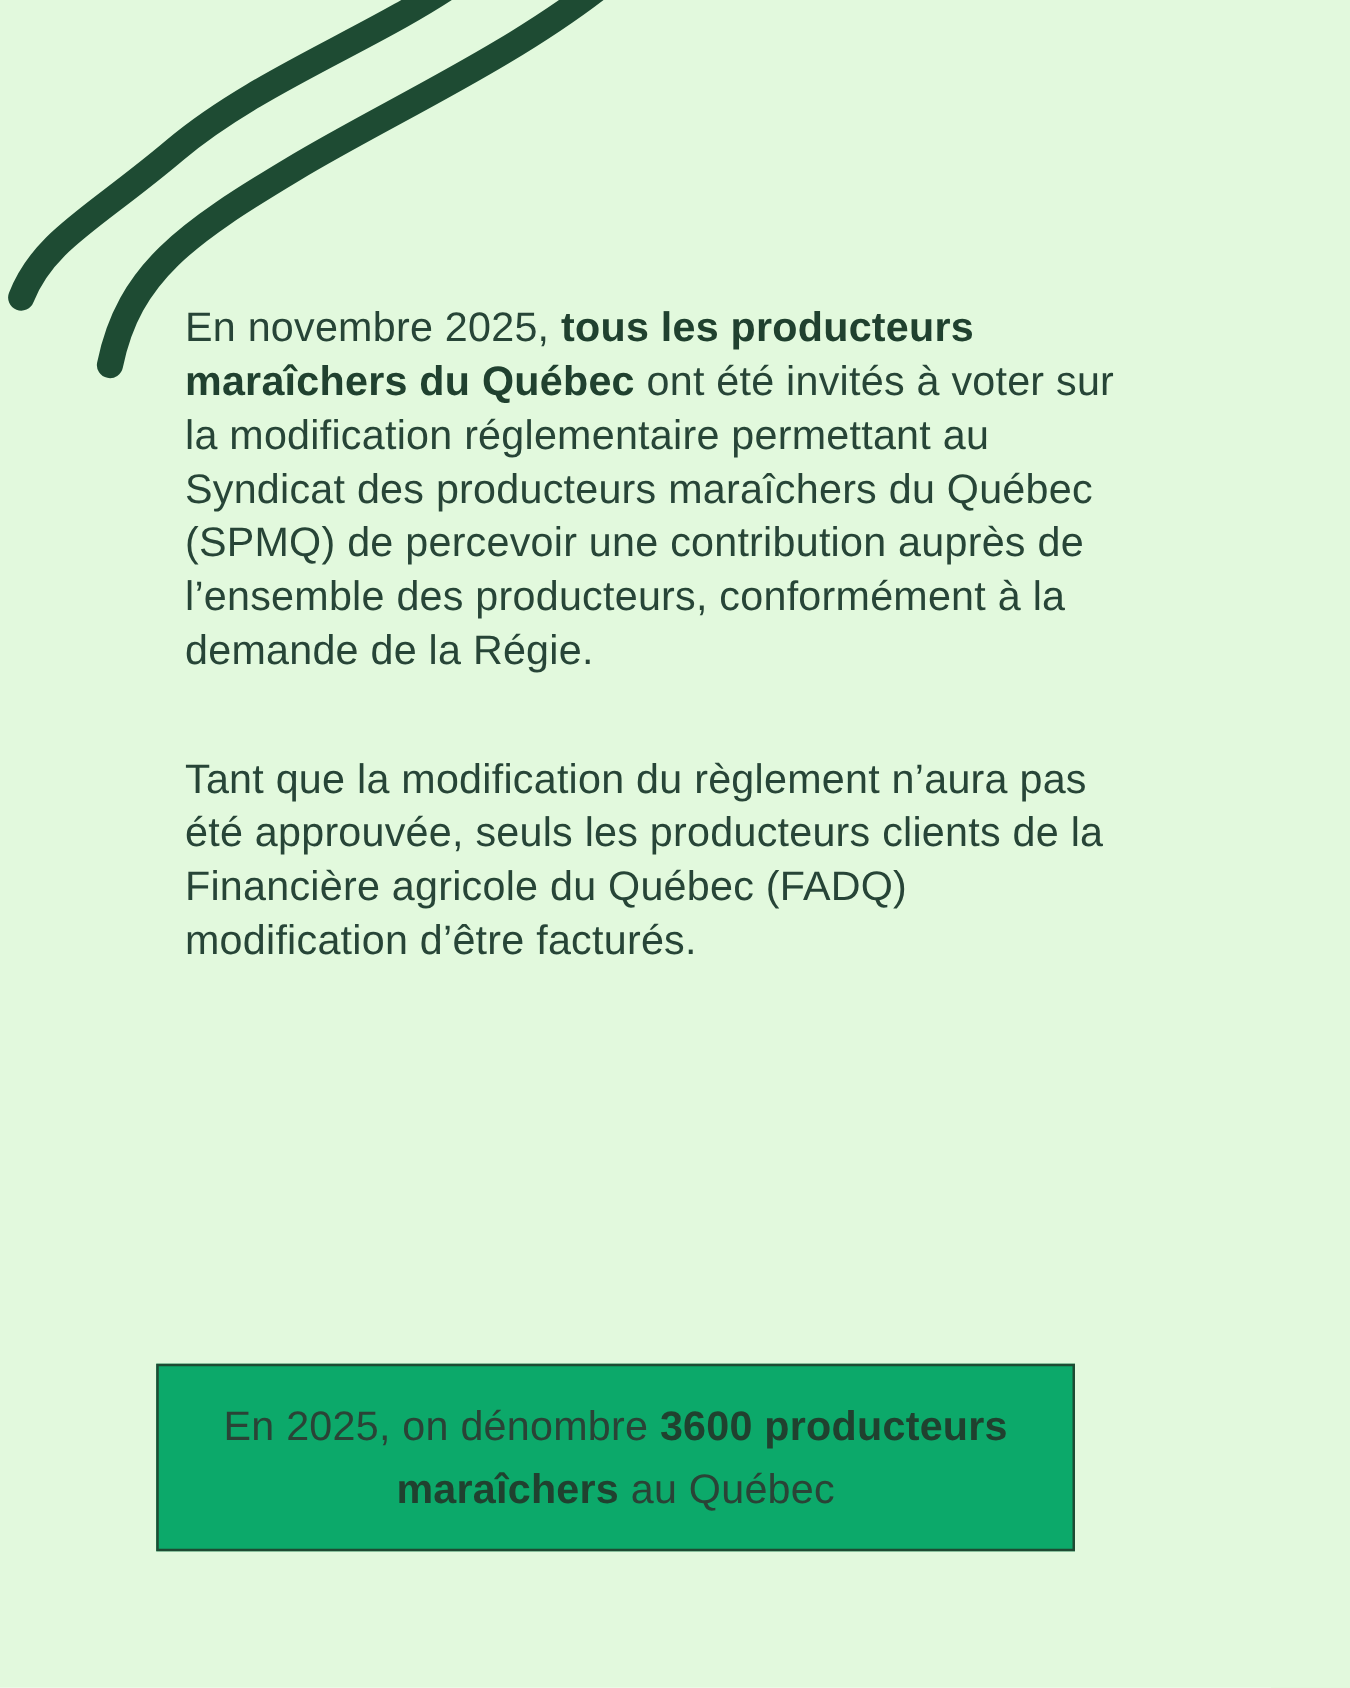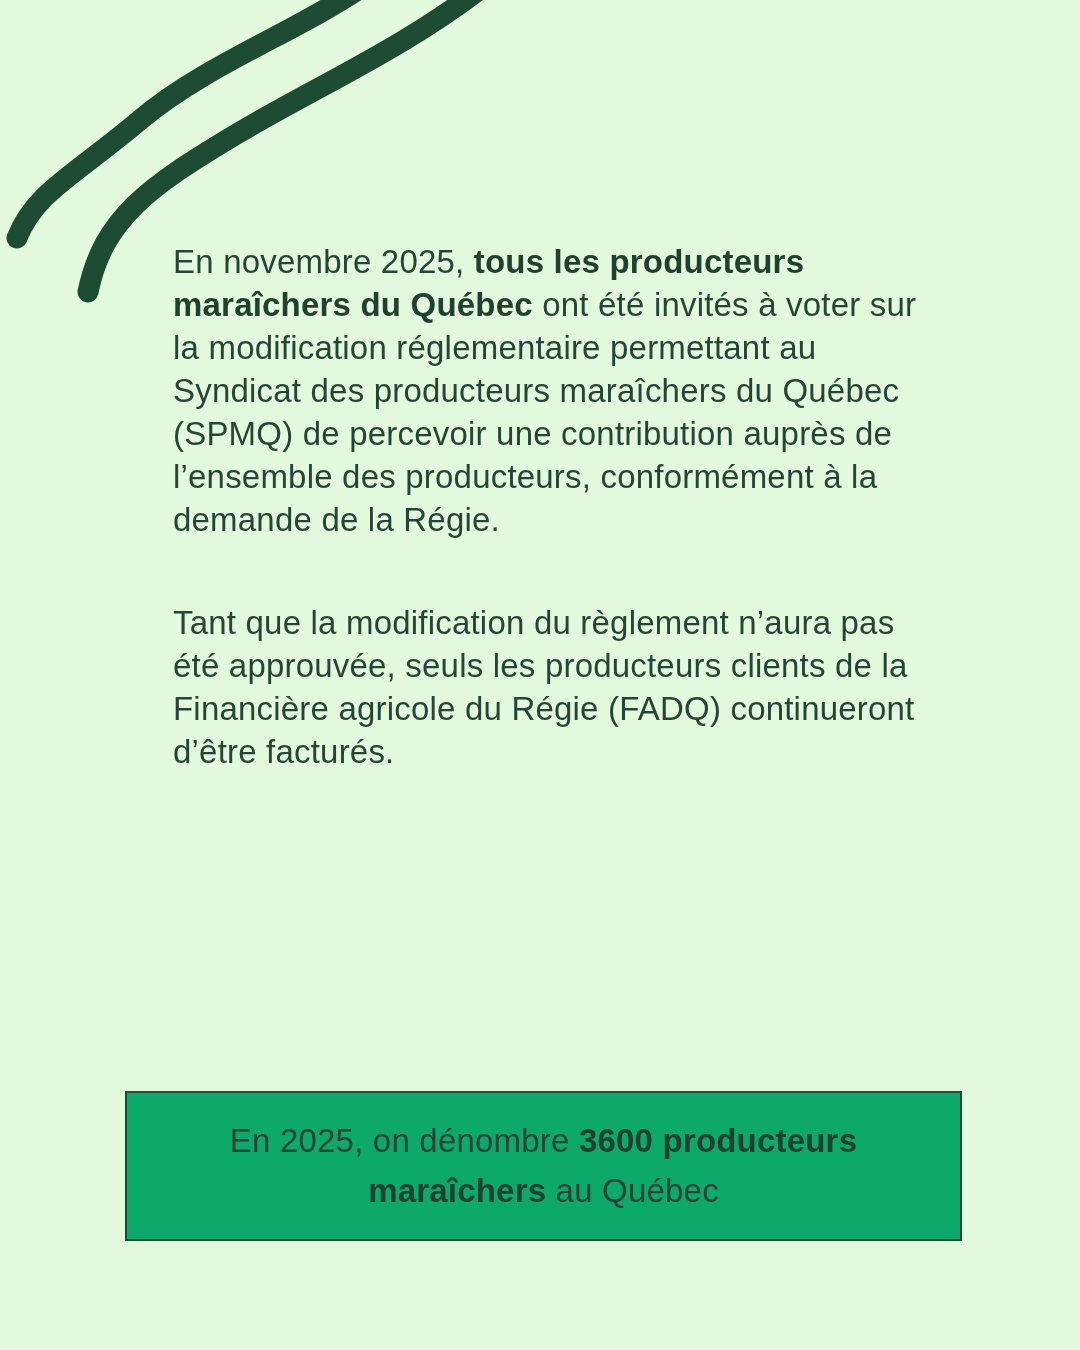--- a/index.html
+++ b/index.html
@@ -12,40 +12,40 @@
     font-family: "Liberation Sans", sans-serif;
     color: #274537;
   }
   .waves {
     position: absolute;
     top: 0;
     left: 0;
   }
   .article {
     position: absolute;
-    left: 173px;
+    left: 148px;
     top: 240px;
     width: 752px;
   }
   .article p {
     margin: 0 0 60px 0;
     font-size: 33px;
     line-height: 43px;
     letter-spacing: 0.2px;
     font-weight: 400;
   }
   .article strong, .highlight-box strong {
     font-weight: 700;
     color: #20412f;
   }
   .highlight-box {
     position: absolute;
     left: 125px;
     top: 1091px;
-    width: 837px;
+    width: 735px;
     height: 150px;
     box-sizing: border-box;
     background: #0ca96a;
     border: 2px solid #1e4b33;
     display: flex;
     align-items: center;
     justify-content: center;
   }
   .highlight-box .box-text {
     max-width: 720px;
@@ -65,21 +65,21 @@
   <svg class="waves" width="560" height="320" viewBox="0 0 560 320" aria-hidden="true">
     <path d="M 365 -15 C 300 30, 205 65, 140 120 C 75 175, 35 192, 17 238" fill="none" stroke="#1e4b33" stroke-width="21" stroke-linecap="round"></path>
     <path d="M 485 -15 C 410 45, 310 90, 235 135 C 150 186, 103 218, 88 292" fill="none" stroke="#1e4b33" stroke-width="21" stroke-linecap="round"></path>
   </svg>
 
   <div class="article">
     <p>
       <span>En novembre 2025, </span><strong>tous les producteurs maraîchers du Québec</strong><span> ont été invités à voter sur la modification réglementaire permettant au Syndicat des producteurs maraîchers du Québec (SPMQ) de percevoir une contribution auprès de l’ensemble des producteurs, conformément à la demande de la Régie.</span>
     </p>
     <p>
-      <span>Tant que la modification du règlement n’aura pas été approuvée, seuls les producteurs clients de la Financière agricole du Régie (FADQ) continueront d’être facturés.</span>
+      <span>Tant que la modification du règlement n’aura pas été approuvée, seuls les producteurs clients de la Financière agricole du Québec (FADQ) modification d’être facturés.</span>
     </p>
   </div>
 
   <div class="highlight-box">
     <div class="box-text">
       <span>En 2025, on dénombre </span><strong>3600 producteurs maraîchers</strong><span> au Québec</span>
     </div>
   </div>
 
 </div>

